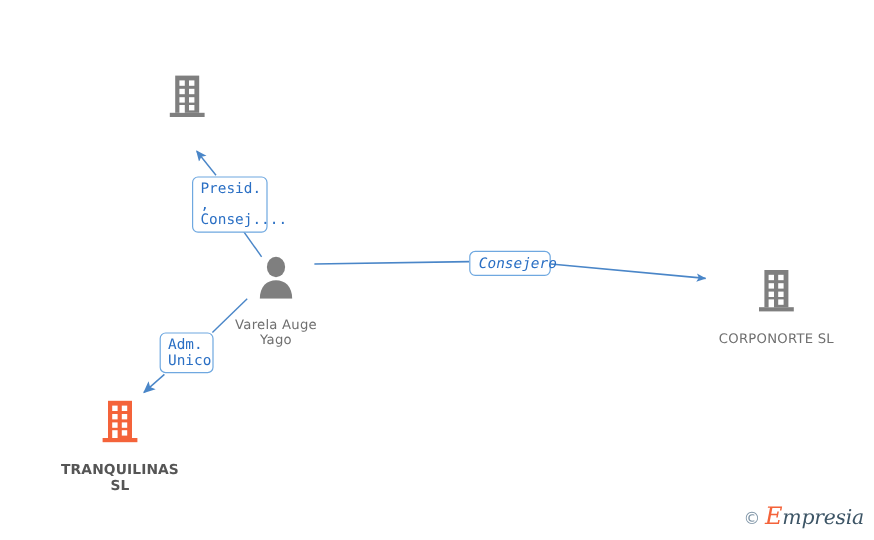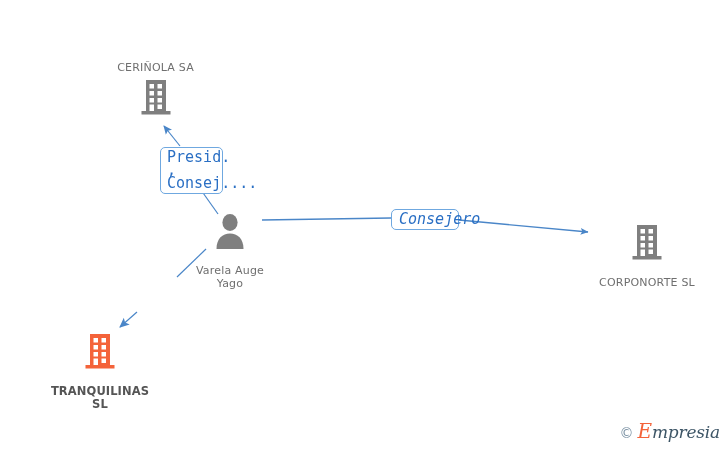--- a/index.html
+++ b/index.html
@@ -57,21 +57,21 @@
 
   
   .rel {
     position: absolute;
     box-sizing: border-box;
     background: #ffffff;
     border: 1px solid #6fa8e0;
     border-radius: 5px;
     color: #2a6fc4;
     font-family: "DejaVu Sans Mono", "Liberation Mono", monospace;
-    font-size: 15px;
+    font-size: 12px;
     line-height: 13px;
     text-align: left;
     padding: 3px 6px;
     white-space: pre-line;
   }
   .rel.center { text-align: center; padding: 3px 7px; font-style: italic; }
 
   
   #watermark {
     position: absolute;
@@ -125,21 +125,20 @@
     <path d="M 262,220 L 391,218" stroke="#4a86c8" stroke-width="1.3" fill="none"></path>
 
     <path d="M 459,220 L 588,232" stroke="#4a86c8" stroke-width="1.3" fill="none" marker-end="url(#arrowR)"></path>
 
     <path d="M 206,249 L 177,277" stroke="#4a86c8" stroke-width="1.2" fill="none"></path>
 
     <path d="M 137,312 L 120,327" stroke="#4a86c8" stroke-width="1.2" fill="none" marker-end="url(#arrowDL)"></path>
   </svg>
 
   <div class="node above" style="left:98px; top:61px; width:115px;">
-    <span class="caption">CERIÑOLA SA</span>
     <span class="glyph">
       <svg width="32" height="38" viewBox="0 0 32 38" xmlns="http://www.w3.org/2000/svg">
         <rect x="6" y="2" width="20" height="31" fill="#7f7f7f"></rect>
         <rect x="1.5" y="33" width="29" height="3.5" fill="#7f7f7f"></rect>
         <rect x="9.5" y="6" width="4.5" height="4.5" fill="#ffffff"></rect>
         <rect x="17.5" y="6" width="4.5" height="4.5" fill="#ffffff"></rect>
         <rect x="9.5" y="13" width="4.5" height="4.5" fill="#ffffff"></rect>
         <rect x="17.5" y="13" width="4.5" height="4.5" fill="#ffffff"></rect>
         <rect x="9.5" y="20" width="4.5" height="4.5" fill="#ffffff"></rect>
         <rect x="17.5" y="20" width="4.5" height="4.5" fill="#ffffff"></rect>
@@ -176,20 +175,22 @@
         <rect x="17.5" y="13" width="4.5" height="4.5" fill="#ffffff"></rect>
         <rect x="9.5" y="20" width="4.5" height="4.5" fill="#ffffff"></rect>
         <rect x="17.5" y="20" width="4.5" height="4.5" fill="#ffffff"></rect>
         <rect x="9.5" y="26.5" width="4.5" height="6.5" fill="#ffffff"></rect>
         <rect x="17.5" y="26.5" width="4.5" height="4.5" fill="#ffffff"></rect>
       </svg>
     </span>
     <span class="caption">CORPONORTE SL</span>
   </div>
 
+  <div class="rel" style="left:133px; top:277px; width:45px;">Adm.
+Unico</div>
 
   <div class="node strong" style="left:41px; top:332px; width:118px;">
     <span class="glyph">
       <svg width="32" height="38" viewBox="0 0 32 38" xmlns="http://www.w3.org/2000/svg">
         <rect x="6" y="2" width="20" height="31" fill="#f4633a"></rect>
         <rect x="1.5" y="33" width="29" height="3.5" fill="#f4633a"></rect>
         <rect x="9.5" y="6" width="4.5" height="4.5" fill="#ffffff"></rect>
         <rect x="17.5" y="6" width="4.5" height="4.5" fill="#ffffff"></rect>
         <rect x="9.5" y="13" width="4.5" height="4.5" fill="#ffffff"></rect>
         <rect x="17.5" y="13" width="4.5" height="4.5" fill="#ffffff"></rect>

